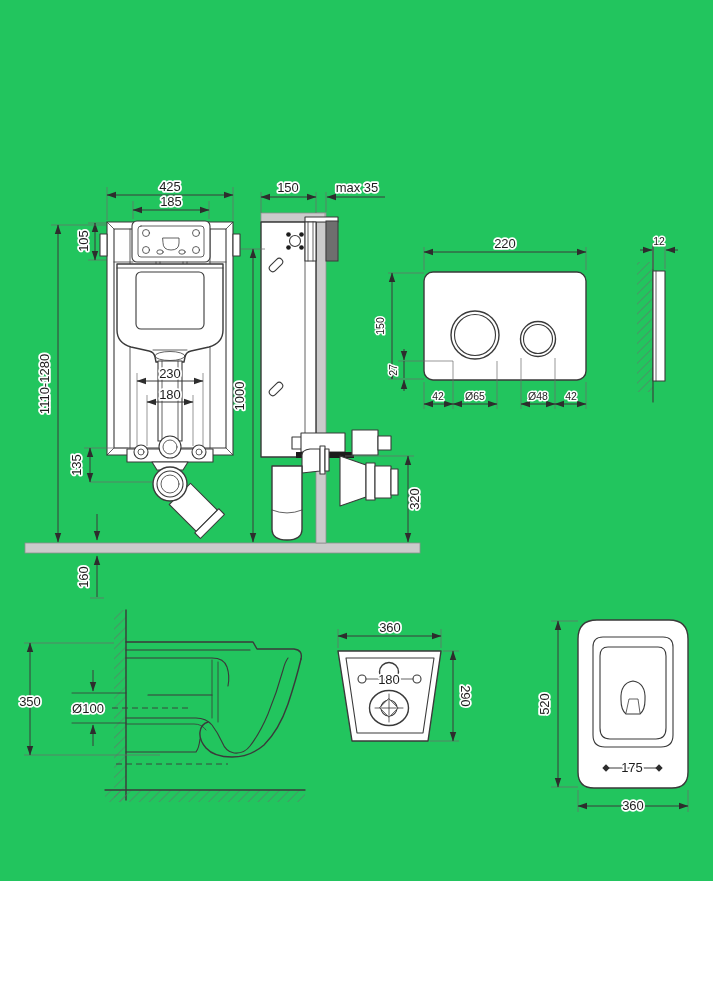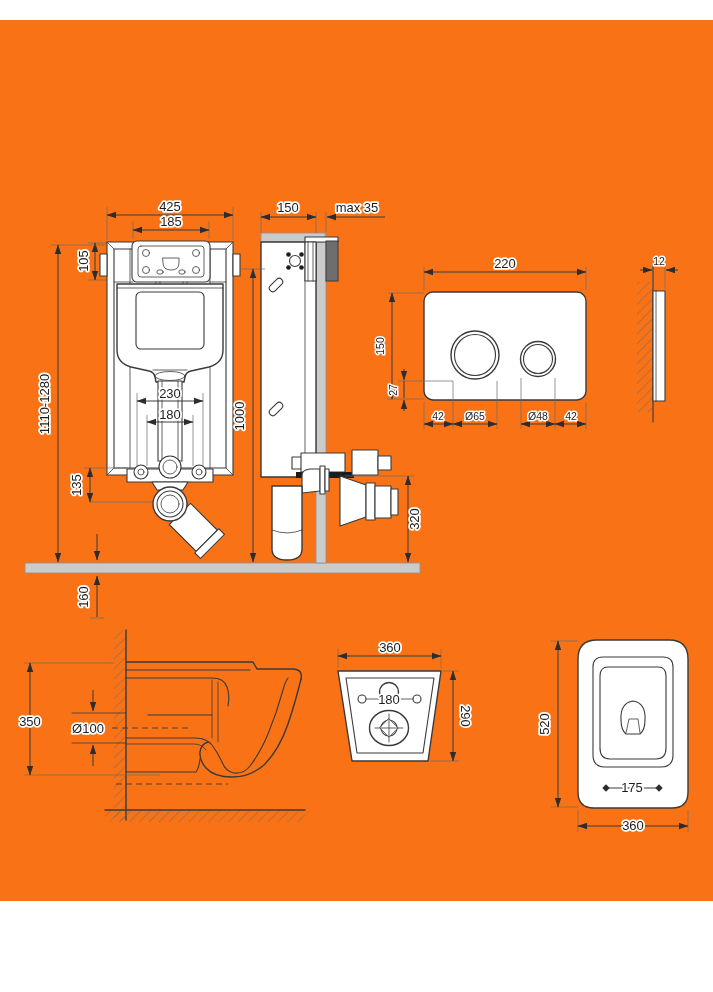--- a/index.html
+++ b/index.html
@@ -1,16 +1,16 @@
 <!DOCTYPE html>
 <html><head>
 <meta charset="utf-8">
 <style>
   html,body{margin:0;padding:0;background:#fff;}
-  #canvas{position:relative;width:713px;height:881px;background:#f97316;overflow:hidden;margin-top:20px;}
+  #canvas{position:relative;width:713px;height:881px;background:#22c55e;overflow:hidden;}
   svg{display:block}
   .ln{stroke:#3a3a3a;stroke-width:1.1;fill:none;stroke-linecap:round;stroke-linejoin:round}
   .ln2{stroke-width:1.4}
   .thin{stroke-width:0.8}
   .fw{fill:#ffffff}
   .dim{stroke:#3a3a3a;stroke-width:1;fill:none}
   .ext{stroke:#6a6a6a;stroke-width:0.7;fill:none}
   .dash{stroke:#3a3a3a;stroke-width:0.9;stroke-dasharray:6 4;fill:none}
   .gray{fill:#cbcbcb;stroke:#909090;stroke-width:0.8}
   .darkblk{fill:#6e6e6e;stroke:#3a3a3a;stroke-width:1}

